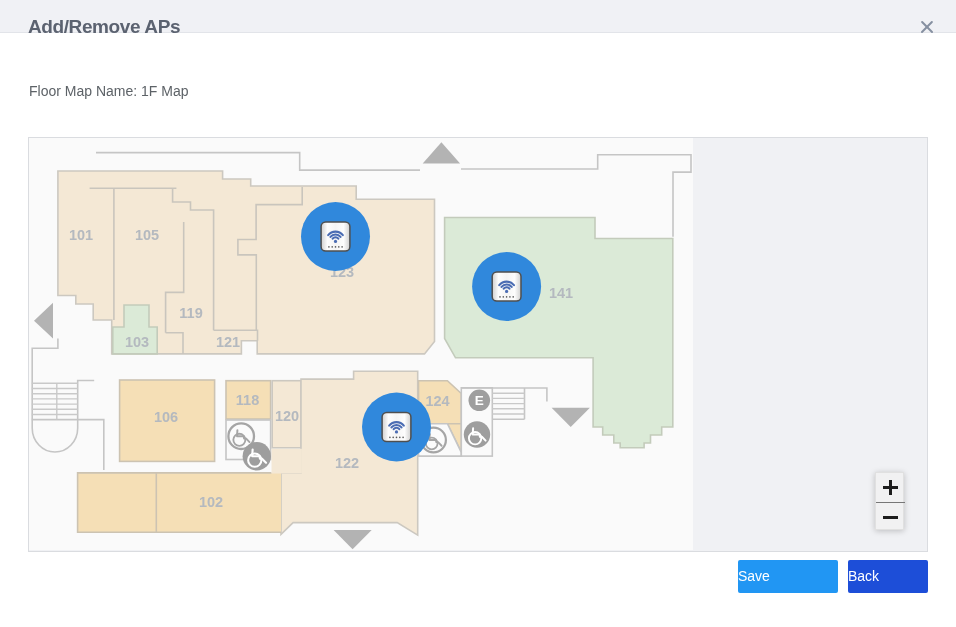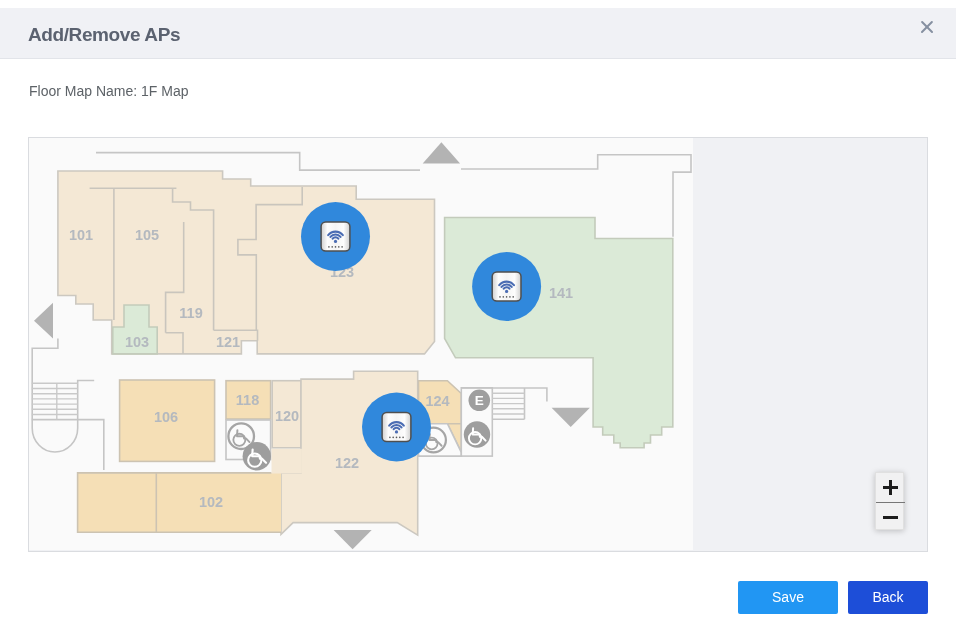--- a/index.html
+++ b/index.html
@@ -1,30 +1,30 @@
 <!DOCTYPE html>
 <html><head><meta charset="utf-8"><style>
 *{margin:0;padding:0;box-sizing:border-box}
 html,body{width:956px;height:627px;background:#fff;font-family:"Liberation Sans",sans-serif;position:relative;overflow:hidden}
-.hdr{position:absolute;left:0;top:8px;width:956px;height:51px;background:#f0f1f5;border-bottom:1px solid #e2e4e9}
+.hdr{position:absolute;left:0;top:0;width:956px;height:33px;background:#f0f1f5;border-bottom:1px solid #e2e4e9}
 .hdr h1{position:absolute;left:28px;top:1px;line-height:51px;font-size:19px;font-weight:bold;color:#5b6270;letter-spacing:-0.4px}
 .close{position:absolute;left:920px;top:20px;width:14px;height:14px}
 .close i{position:absolute;left:-1px;top:6px;width:16px;height:2.2px;background:#8690a1;border-radius:1px}
 .close i.a{transform:rotate(45deg)}
 .close i.b{transform:rotate(-45deg)}
 .fmn{position:absolute;left:29px;top:83px;font-size:14px;color:#5d6267}
 .mapc{position:absolute;left:28px;top:137px;width:900px;height:415px;border:1px solid #dadce0;background:#f0f1f4}
 svg.map{position:absolute;left:29px;top:138px}
 .zoomc{position:absolute;left:875px;top:472px;width:29px;height:58px;background:#f1f1f2;box-shadow:0 1px 6px rgba(0,0,0,.22);border:1px solid #e0e0e0}
 .zsep{position:absolute;left:0;top:29px;width:29px;height:1px;background:#777}
 .zb{position:absolute;background:#1d1d1d}
 .zp1{left:7px;top:13px;width:15px;height:3px}
 .zp2{left:13px;top:7px;width:3px;height:15px}
 .zm1{left:7px;top:43px;width:15px;height:3px}
-.btn{position:absolute;top:581px;height:33px;border-radius:2px;color:#fff;font-size:14px;text-align:center;line-height:33px}
+.btn{position:absolute;top:560px;height:33px;border-radius:2px;color:#fff;font-size:14px;text-align:left;line-height:33px}
 .save{left:738px;width:100px;background:#2196f3}
 .back{left:848px;width:80px;background:#1d4ed8}
 </style></head><body>
 <div class="hdr">
     <h1>Add/Remove APs</h1>
   </div>
 <div class="close">
     <i class="a"></i>
     <i class="b"></i>
   </div>

